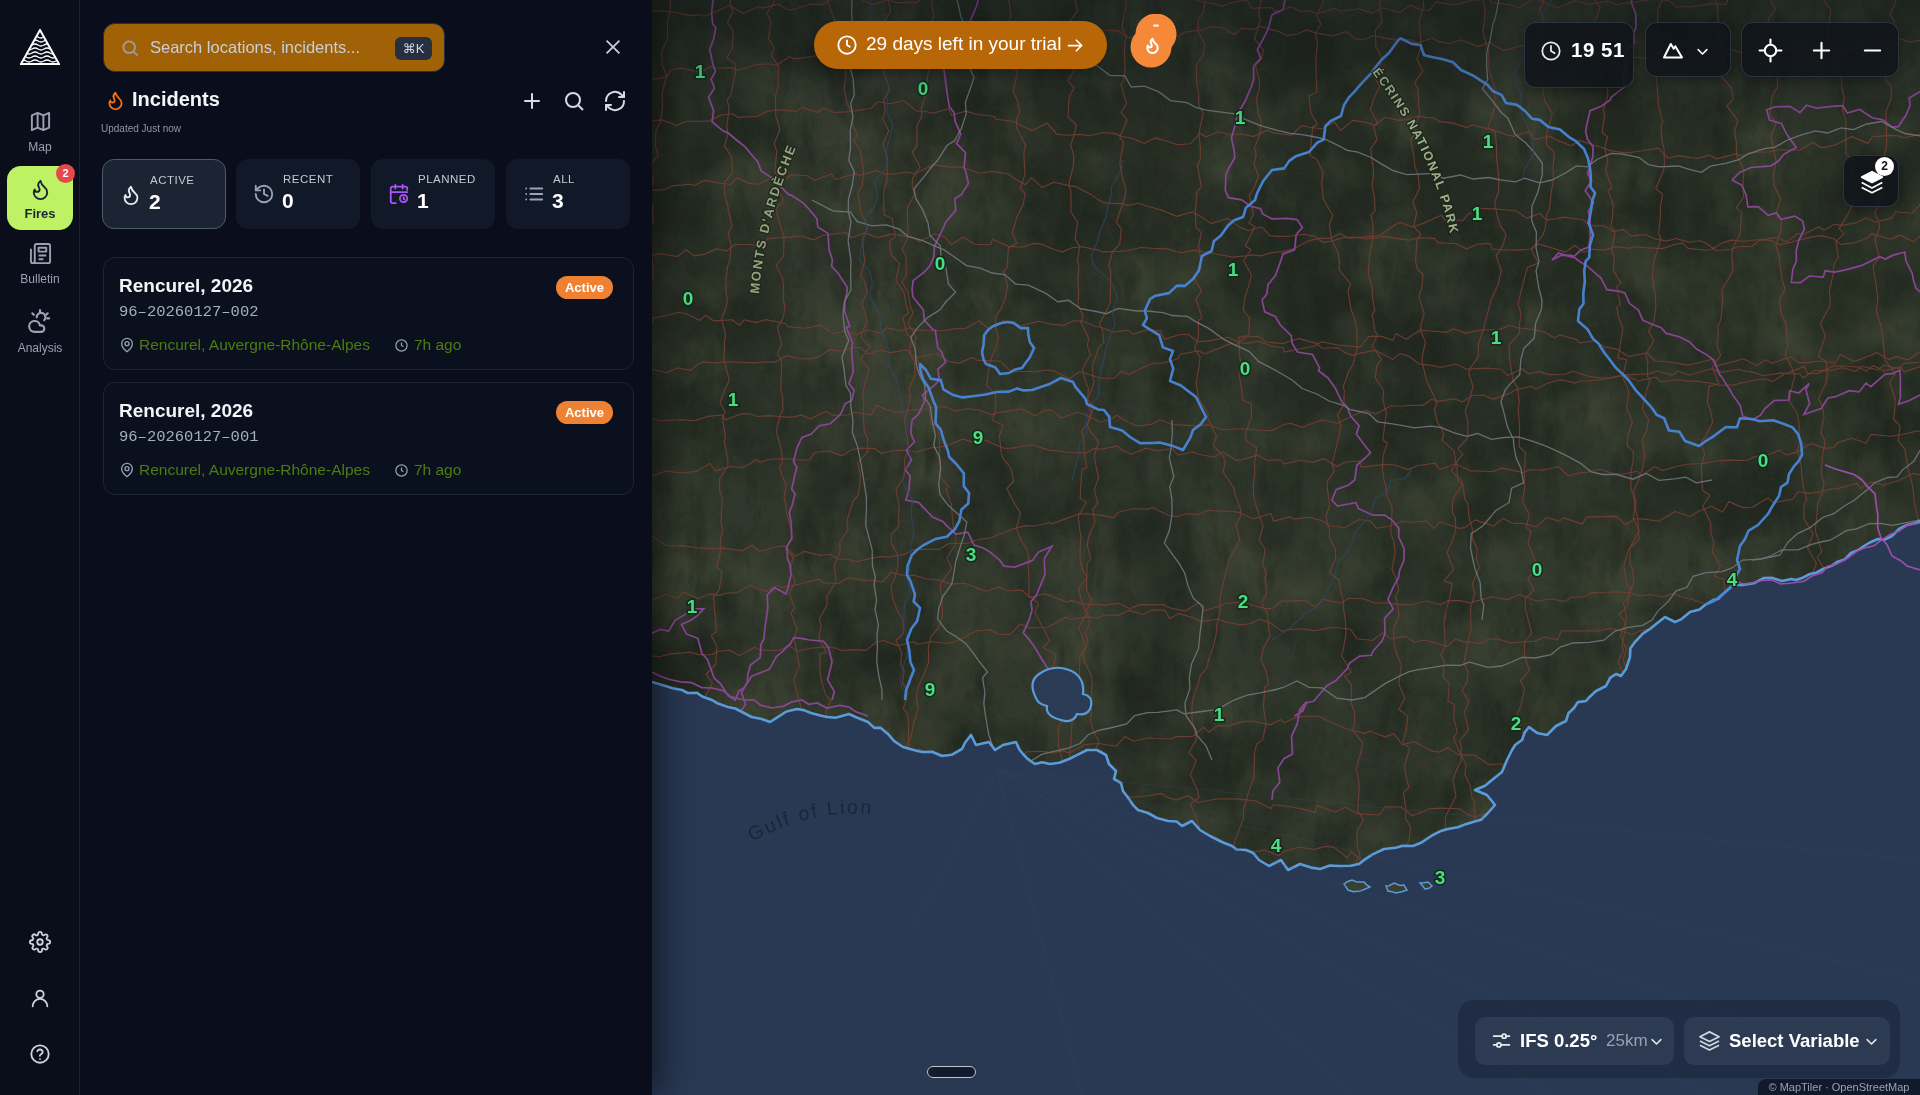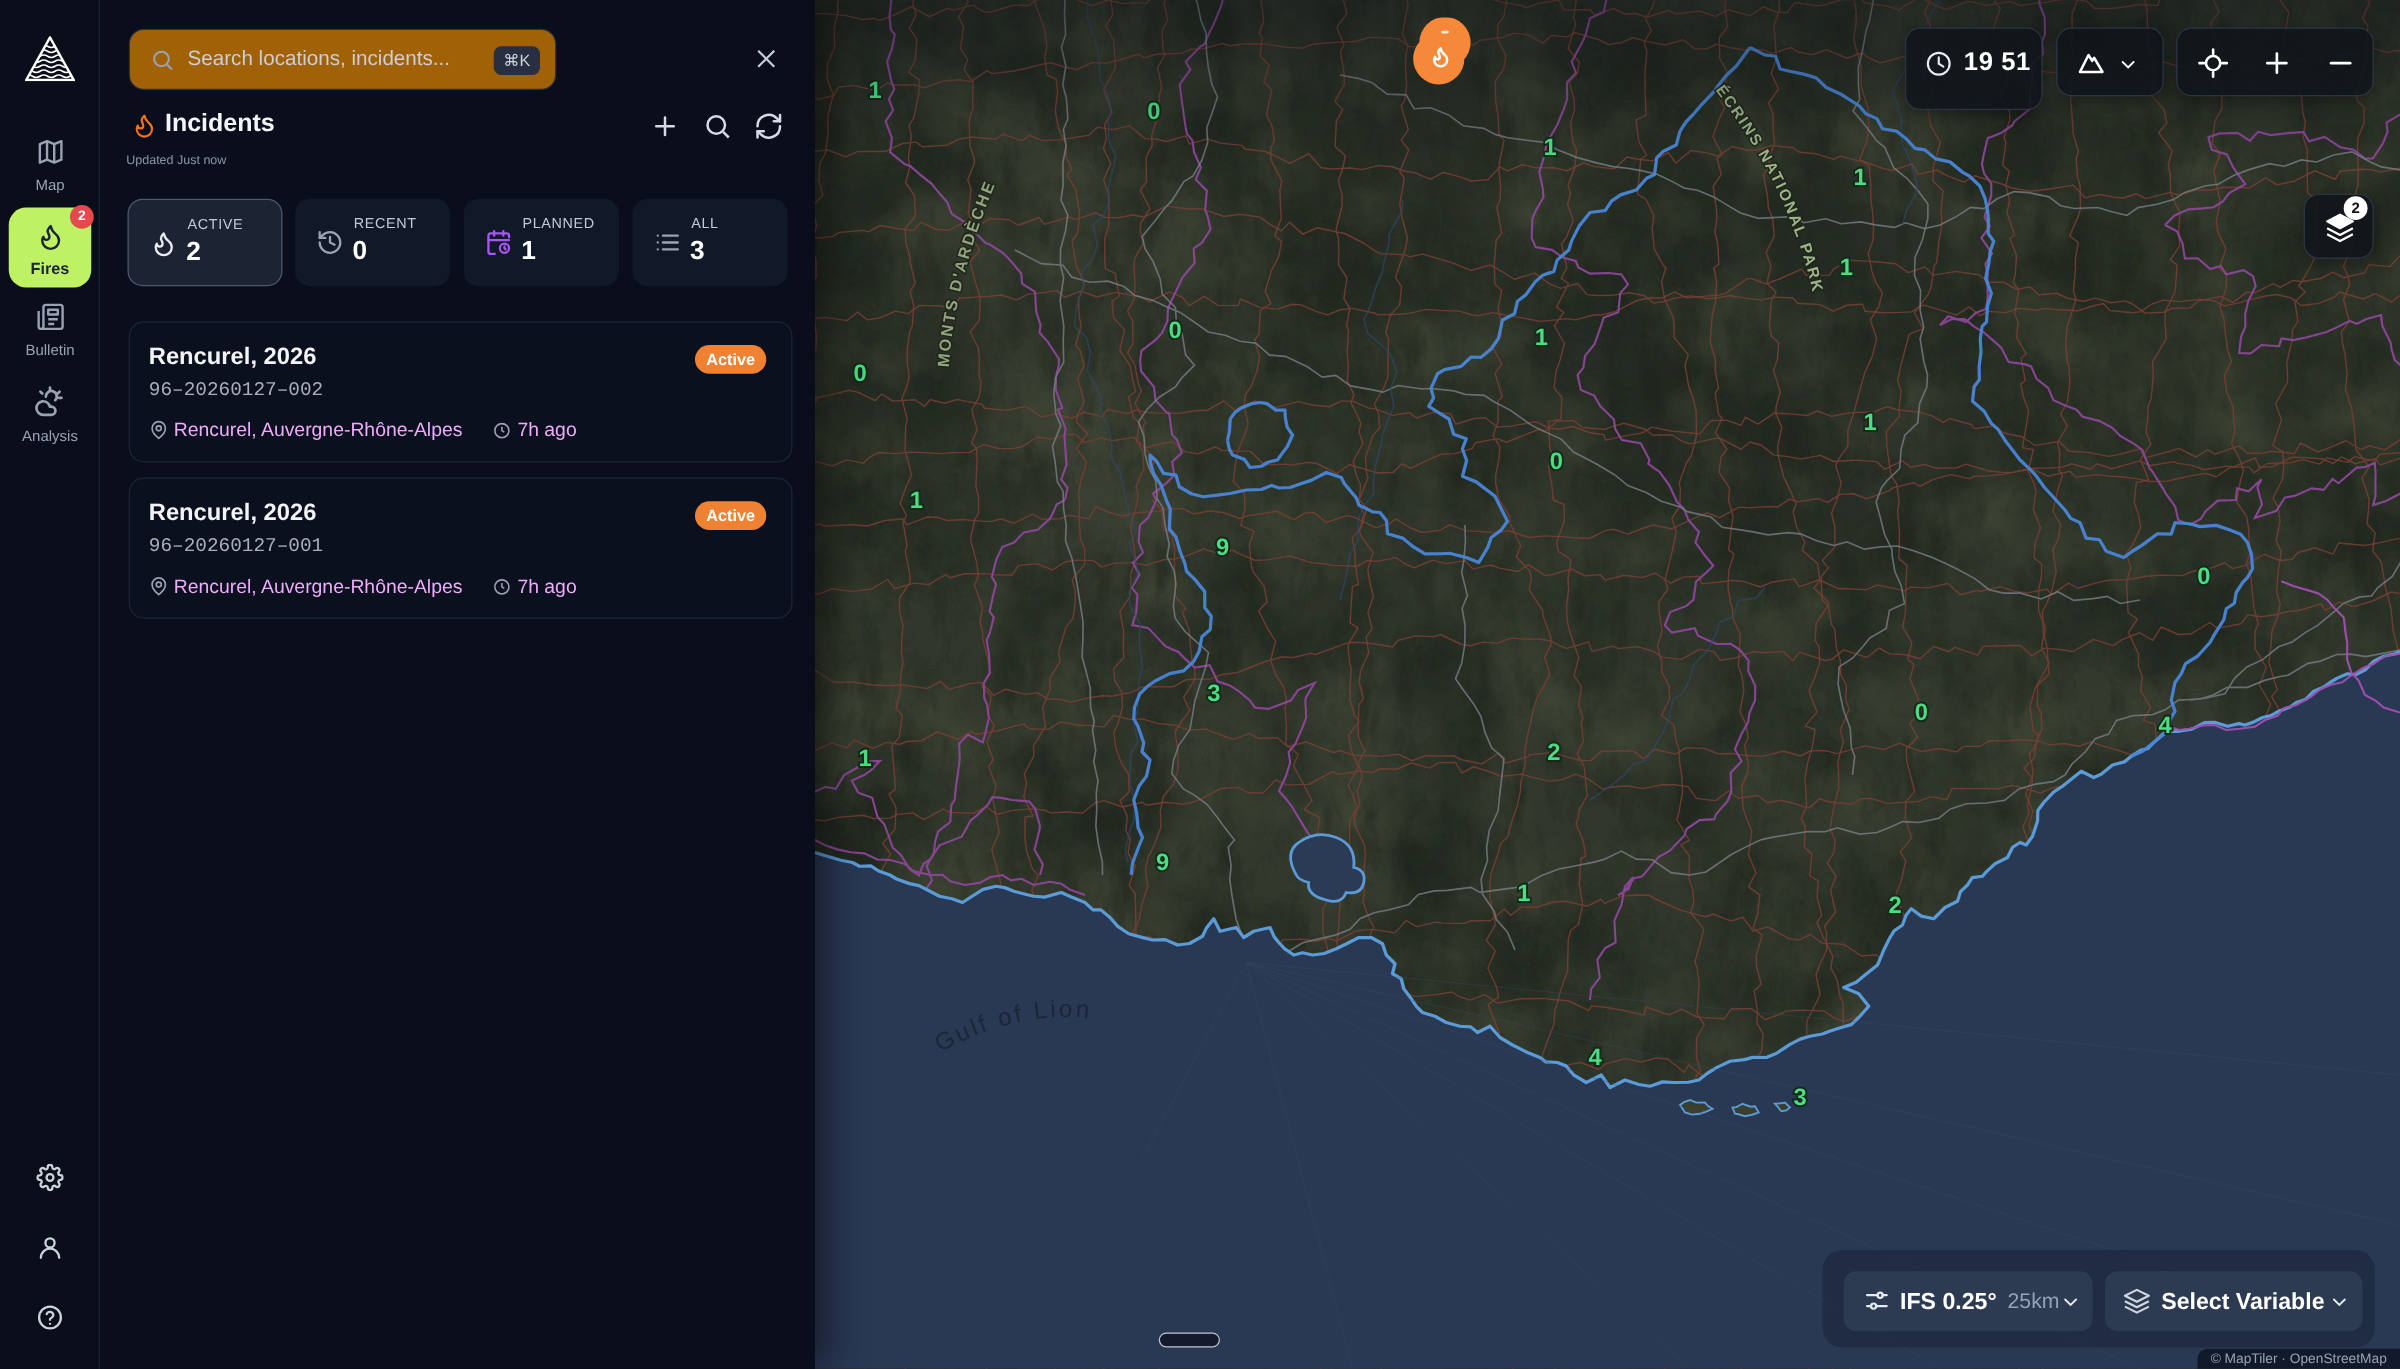--- a/index.html
+++ b/index.html
@@ -26,21 +26,21 @@
   .hicon { position:absolute; top:89px; width:24px; height:24px; }
   .tabx { position:absolute; top:159px; width:124px; height:70px; background:#111827; border-radius:12px; }
   .tabx.sel { background:#1c2433; border:1px solid #4d5a6e; }
   .tabx .tlab { position:absolute; left:47px; top:14px; font-size:11.5px; letter-spacing:0.5px; color:#c2c9d4; }
   .tabx .tnum { position:absolute; left:46px; top:30px; font-size:21px; font-weight:bold; color:#fff; }
   .tabx .ticon { position:absolute; left:17px; top:24px; width:22px; height:22px; }
   .card { position:absolute; left:23px; width:531px; height:113px; border:1px solid #1d2433; border-radius:12px; background:#0b101e; }
   .card .ttl { position:absolute; left:15px; top:17px; font-size:19px; font-weight:bold; color:#f2f4f7; }
   .card .badge { position:absolute; right:20px; top:18px; height:23px; padding:0 9px; background:#ef8232; border-radius:12px; color:#fff; font-size:13px; font-weight:bold; line-height:23px; }
   .card .mono { position:absolute; left:15px; top:45px; font-family:"Liberation Mono",monospace; font-size:15.5px; color:#a7afbc; }
-  .card .meta { position:absolute; left:15px; top:78px; font-size:15.5px; color:#f0abfc; }
+  .card .meta { position:absolute; left:15px; top:78px; font-size:15.5px; color:#4d7c0f; }
   
   #trial { position:absolute; left:814px; top:21px; width:293px; height:48px; background:#b86708; border-radius:24px; z-index:10; color:#fff; box-shadow:0 4px 14px rgba(0,0,0,0.35); }
   #trial .txt { position:absolute; left:52px; top:12px; font-size:19px; font-weight:500; }
   #fireblob { position:absolute; left:1129px; top:14px; z-index:10; }
   .mapwidget { position:absolute; background:rgba(16,20,26,0.88); border:1px solid rgba(62,76,98,0.55); border-radius:12px; z-index:10; box-shadow:0 4px 14px rgba(0,0,0,0.4); }
   #timew { left:1524px; top:22px; width:110px; height:66px; }
   #timew .t { position:absolute; left:46px; top:15px; font-size:20.5px; font-weight:bold; color:#fff; letter-spacing:0.5px; }
   #basemapw { left:1645px; top:22px; width:86px; height:55px; }
   #zoomw { left:1741px; top:22px; width:158px; height:55px; }
   #layersw { left:1843px; top:155px; width:56px; height:52px; }
@@ -394,20 +394,30 @@
         <circle cx="12" cy="8" r="4"></circle>
         <path d="M4 21a8 8 0 0 1 16 0"></path>
       </svg>
     <svg style="position:absolute;left:29px;top:1043px" width="22" height="22" viewBox="0 0 24 24" fill="none" stroke="#cdd3dd" stroke-width="2" stroke-linecap="round">
         <circle cx="12" cy="12" r="9.5"></circle>
         <path d="M9.1 9a3 3 0 0 1 5.8 1c0 2-3 2.2-3 4"></path>
         <path d="M12 17.5h.01"></path>
       </svg>
   </div>
 
+  <div id="trial">
+    <svg style="position:absolute;left:22px;top:13px" width="22" height="22" viewBox="0 0 24 24" fill="none" stroke="#fff" stroke-width="2" stroke-linecap="round">
+        <circle cx="12" cy="12" r="9.5"></circle>
+        <path d="M12 7v5l3 2"></path>
+      </svg>
+    <div class="txt">29 days left in your trial</div>
+    <svg style="position:absolute;left:251px;top:14px" width="21" height="21" viewBox="0 0 24 24" fill="none" stroke="#fff" stroke-width="2" stroke-linecap="round" stroke-linejoin="round">
+        <path d="M4 12h15M13 6l6 6l-6 6"></path>
+      </svg>
+  </div>
 
   <div id="fireblob">
     <svg width="50" height="54" viewBox="0 0 50 54">
       <circle cx="27" cy="20" r="20.5" fill="#f6883a"></circle>
       <circle cx="22" cy="33" r="20.5" fill="#f6883a"></circle>
       <rect x="24" y="10.5" width="6" height="2.2" rx="1.1" fill="#fff" opacity="0.85"></rect>
       <g transform="translate(14.5,22.5) scale(0.75)">
       <path d="M8.5 14.5 A 2.5 2.5 0 0 0 11 12 c0-1.4-.5-2-1-3 c-1.1-2.1-.2-4.1 2-6 c.5 2.5 2 4.9 4 6.5 c2 1.6 3 3.5 3 5.5 a 7 7 0 1 1 -14 0 c0-1.2.4-2.3 1-3 a 2.5 2.5 0 0 0 2.5 2.5 z" fill="none" stroke="#fff" stroke-width="2.7" stroke-linecap="round" stroke-linejoin="round"></path>
       </g>
     </svg>

